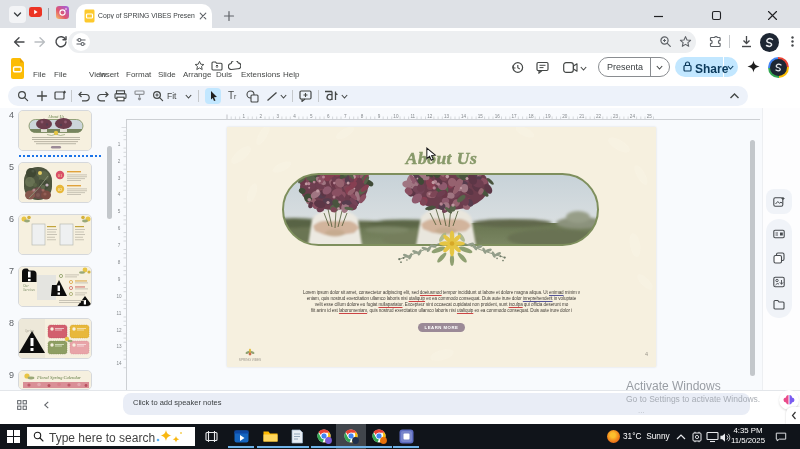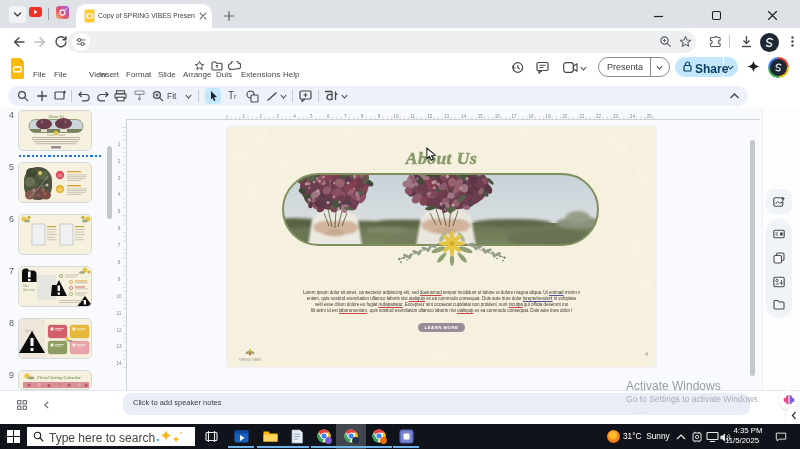--- a/index.html
+++ b/index.html
@@ -1182,18 +1182,18 @@
     </svg>
   <svg class="abs" style="left:706px;top:431px" width="13" height="12" viewBox="0 0 13 12">
       <rect x="1" y="1.5" width="11" height="7" rx="0.8" fill="none" stroke="#e8eaed" stroke-width="1.1"></rect>
       <path d="M4 10.5 H9" stroke="#e8eaed" stroke-width="1.1"></path>
     </svg>
   <svg class="abs" style="left:719px;top:432px" width="12" height="11" viewBox="0 0 13 12">
       <path d="M1.5 4 H3.5 L6.5 1.5 V10.5 L3.5 8 H1.5 Z" fill="#e8eaed"></path>
       <path d="M8.5 3.5 a3.5 3.5 0 0 1 0 5 M10 2 a5.5 5.5 0 0 1 0 8" stroke="#e8eaed" stroke-width="0.9" fill="none"></path>
     </svg>
   <div class="abs" style="left:725px;top:426px;width:46px;text-align:center;font-size:7.8px;color:#fff;">4:35 PM</div>
-  <div class="abs" style="left:725px;top:436px;width:46px;font-size:7.8px;color:#fff;">11/5/2025</div>
+  <div class="abs" style="left:725px;top:436px;width:46px;text-align:center;font-size:7.8px;color:#fff;">11/5/2025</div>
   <svg class="abs" style="left:775px;top:431px" width="12" height="12" viewBox="0 0 14 13">
       <path d="M1.5 2 H12.5 V9 H5 L2.5 11 V9 H1.5 Z" fill="none" stroke="#e8eaed" stroke-width="1.1" stroke-linejoin="round"></path>
     </svg>
 
 </div>
 
 </body></html>

